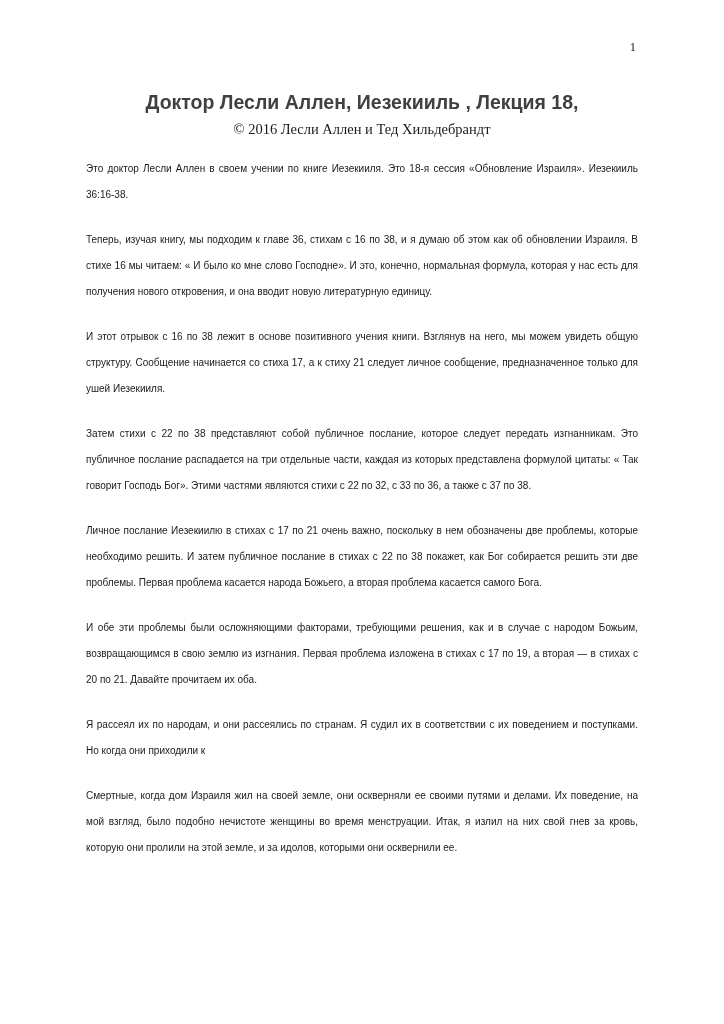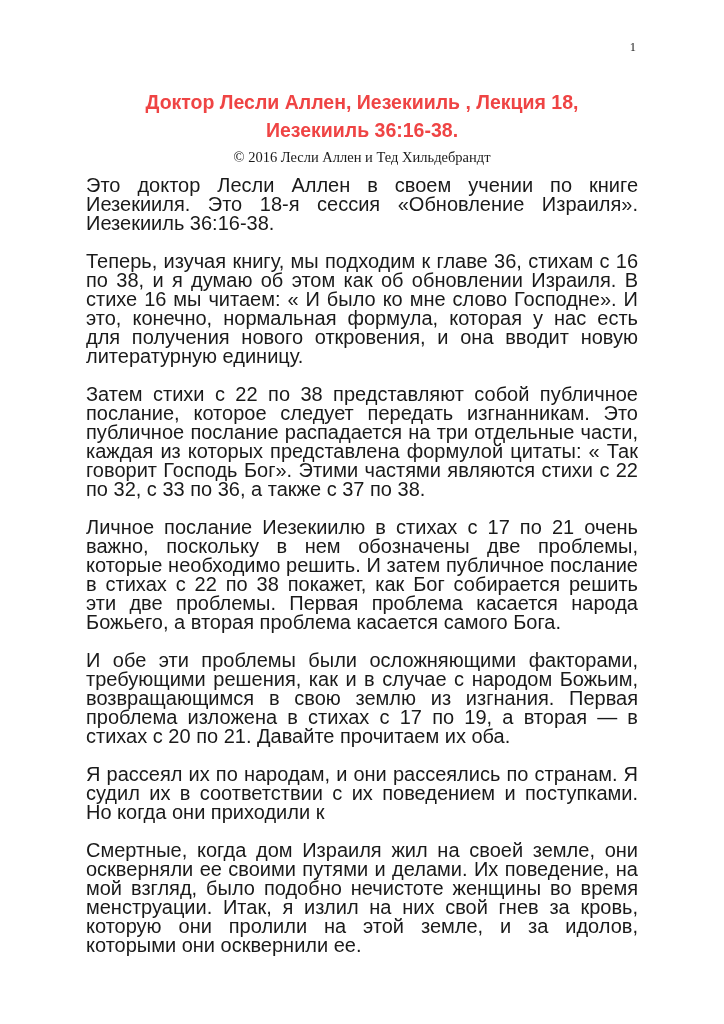--- a/index.html
+++ b/index.html
@@ -26,60 +26,60 @@
     font-family: "Liberation Serif", serif;
     font-size: 12.5px;
     color: #1a1a1a;
   }
   .title-block {
     margin: 50px 0 0 0;
     text-align: center;
     font-weight: bold;
     font-size: 19.5px;
     line-height: 28px;
-    color: #ef4444;
+    color: #404040;
   }
   .title-line {
     display: block;
   }
   .copyright {
     margin-top: 3px;
     text-align: center;
     font-family: "Liberation Serif", serif;
     font-size: 14.5px;
     line-height: 20px;
     color: #1a1a1a;
   }
   .body-text {
-    margin-top: 9px;
-    font-size: 20px;
-    line-height: 19px;
+    margin-top: 17px;
+    font-size: 10px;
+    line-height: 26px;
   }
   .body-text p {
     margin: 0 0 19px 0;
     text-align: justify;
   }
 </style>
 </head>
 <body>
 
 <div class="page">
 
   <div class="page-number">1</div>
 
   <h1 class="title-block">
     <span class="title-line">Доктор Лесли Аллен, Иезекииль , Лекция 18,</span>
-    <span class="title-line">Иезекииль 36:16-38.</span>
   </h1>
 
   <div class="copyright">© 2016 Лесли Аллен и Тед Хильдебрандт</div>
 
   <div class="body-text">
     <p>Это доктор Лесли Аллен в своем учении по книге Иезекииля. Это 18-я сессия «Обновление Израиля». Иезекииль 36:16-38.</p>
     <p>Теперь, изучая книгу, мы подходим к главе 36, стихам с 16 по 38, и я думаю об этом как об обновлении Израиля. В стихе 16 мы читаем: « И было ко мне слово Господне». И это, конечно, нормальная формула, которая у нас есть для получения нового откровения, и она вводит новую литературную единицу.</p>
+    <p>И этот отрывок с 16 по 38 лежит в основе позитивного учения книги. Взглянув на него, мы можем увидеть общую структуру. Сообщение начинается со стиха 17, а к стиху 21 следует личное сообщение, предназначенное только для ушей Иезекииля.</p>
     <p>Затем стихи с 22 по 38 представляют собой публичное послание, которое следует передать изгнанникам. Это публичное послание распадается на три отдельные части, каждая из которых представлена формулой цитаты: « Так говорит Господь Бог». Этими частями являются стихи с 22 по 32, с 33 по 36, а также с 37 по 38.</p>
     <p>Личное послание Иезекиилю в стихах с 17 по 21 очень важно, поскольку в нем обозначены две проблемы, которые необходимо решить. И затем публичное послание в стихах с 22 по 38 покажет, как Бог собирается решить эти две проблемы. Первая проблема касается народа Божьего, а вторая проблема касается самого Бога.</p>
     <p>И обе эти проблемы были осложняющими факторами, требующими решения, как и в случае с народом Божьим, возвращающимся в свою землю из изгнания. Первая проблема изложена в стихах с 17 по 19, а вторая — в стихах с 20 по 21. Давайте прочитаем их оба.</p>
     <p>Я рассеял их по народам, и они рассеялись по странам. Я судил их в соответствии с их поведением и поступками. Но когда они приходили к</p>
     <p>Смертные, когда дом Израиля жил на своей земле, они оскверняли ее своими путями и делами. Их поведение, на мой взгляд, было подобно нечистоте женщины во время менструации. Итак, я излил на них свой гнев за кровь, которую они пролили на этой земле, и за идолов, которыми они осквернили ее.</p>
   </div>
 
 </div>
 
 </body></html>

